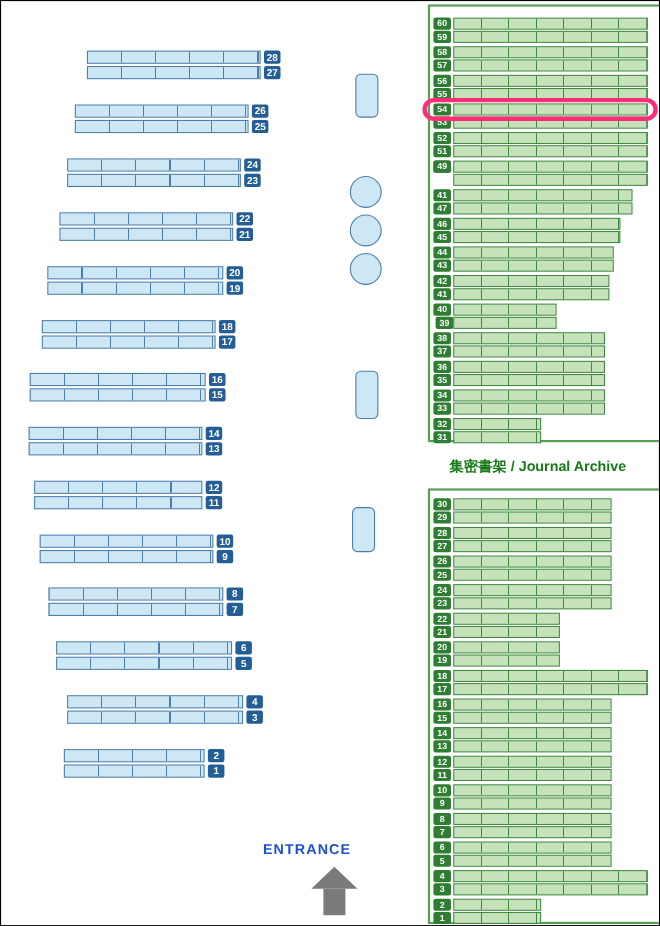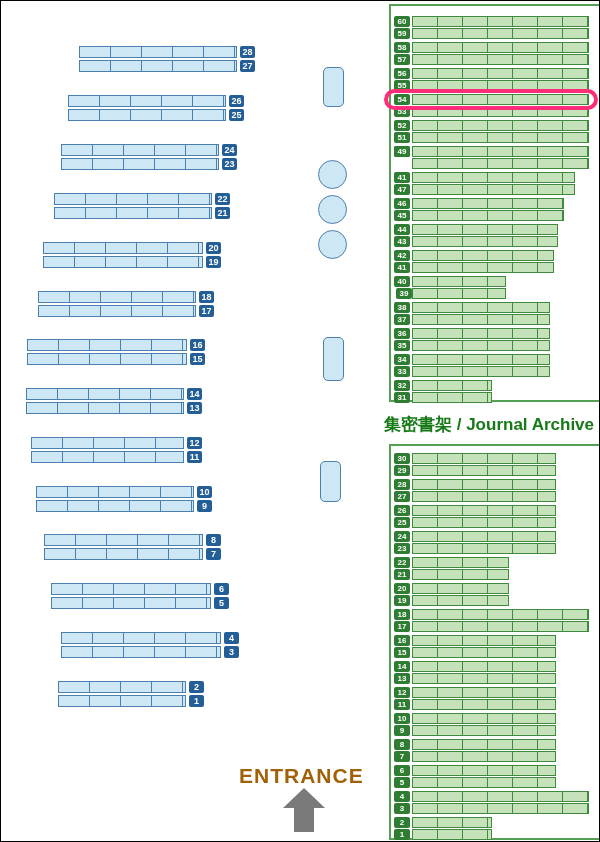--- a/index.html
+++ b/index.html
@@ -71,34 +71,34 @@
   .highlight-ring {
     position:absolute; left:-7px; width:214px; height:21px;
     border:4px solid var(--highlight,#ff2d78);
     border-radius:14px; pointer-events:none; z-index:5;
   }
 
   
   .archive-title {
     position:absolute; left:378px; top:406px; width:220px; height:34px;
     display:flex; align-items:center; justify-content:center;
-    font-size:17px; font-weight:bold;
+    font-size:13px; font-weight:bold;
     color:var(--archive-text,#167a16);
     white-space:nowrap;
   }
 
   
   .library-name {
     position:absolute; left:34px; top:756px;
     font-size:27px; font-weight:bold; letter-spacing:4px;
     line-height:38px; color:var(--library-text,#9a9a9a);
   }
   .entrance-label {
     position:absolute; left:238px; top:763px;
-    font-size:21px; font-weight:bold; letter-spacing:1px; color:#a16207;
+    font-size:13px; font-weight:bold; letter-spacing:1px; color:#1d4ed8;
   }
   .entrance-arrow { position:absolute; left:282px; top:787px; width:42px; height:44px; }
   .entrance-arrow .tri {
     width:0; height:0;
     border-left:21px solid transparent;
     border-right:21px solid transparent;
     border-bottom:20px solid var(--arrow,#7a7a7a);
   }
   .entrance-arrow .stem {
     width:20px; height:24px; margin-left:11px;

